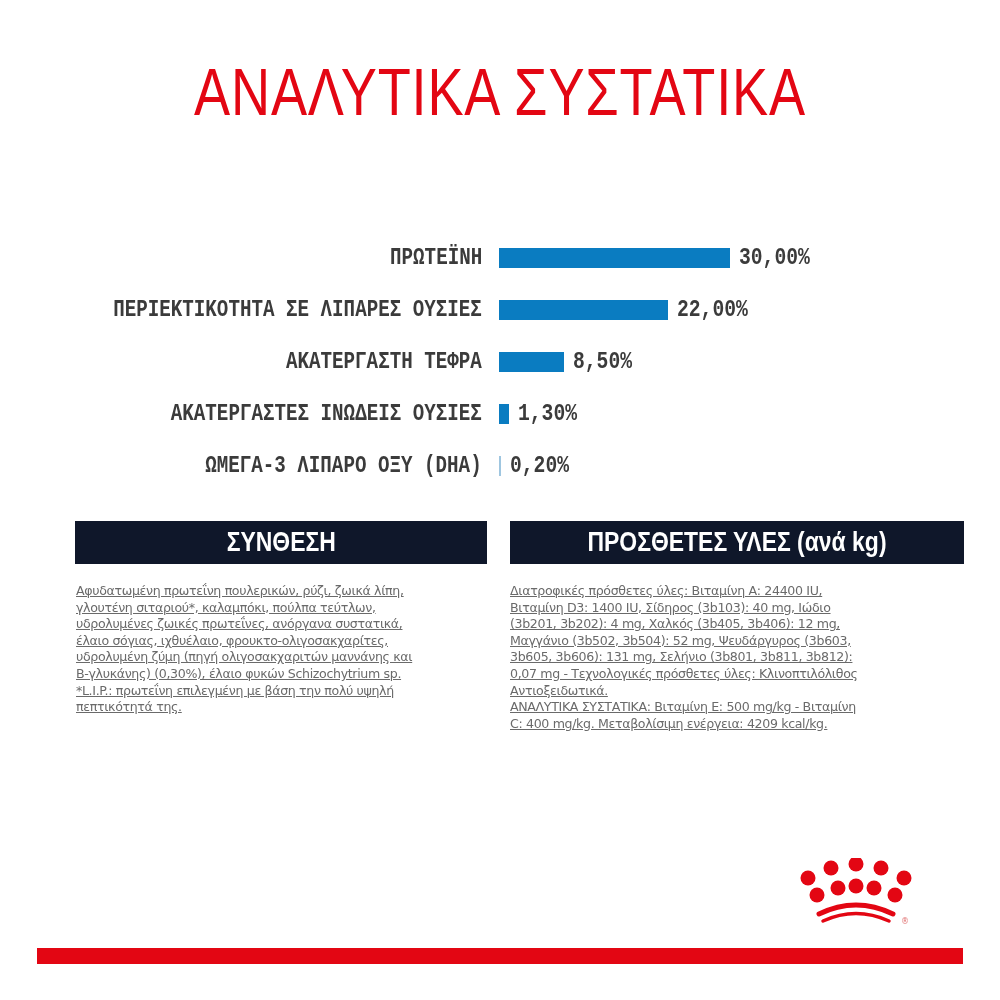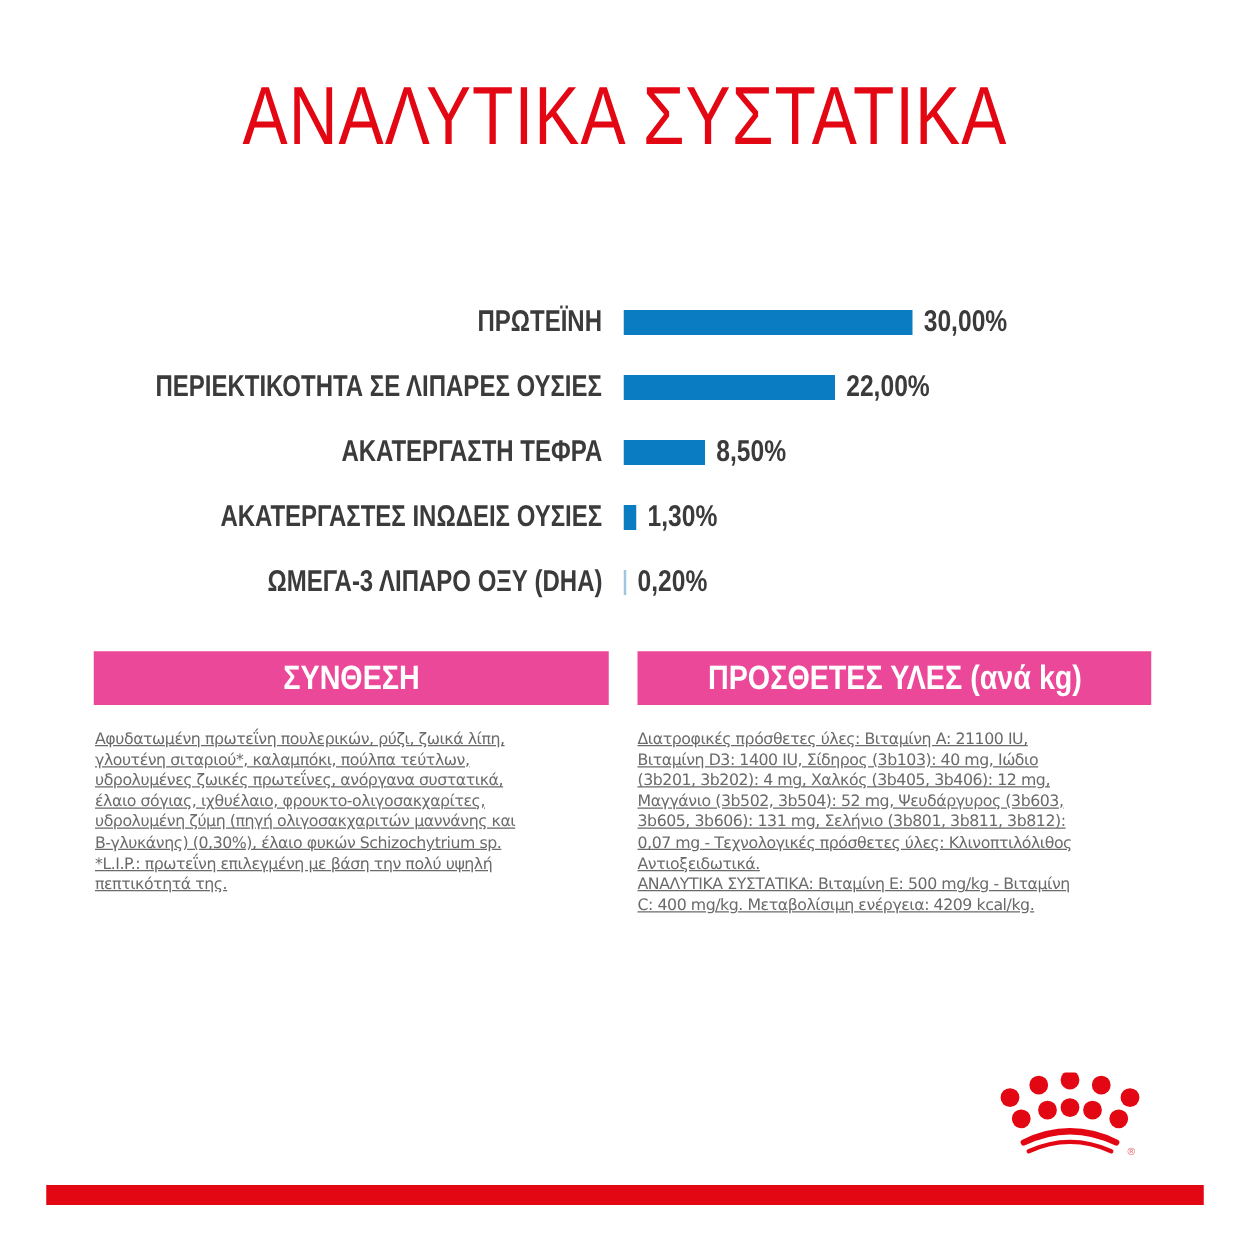--- a/index.html
+++ b/index.html
@@ -9,41 +9,41 @@
     .title {
       position: absolute; left: 0; top: 52px; width: 1000px;
       text-align: center; color: #e30613;
       font-family: "Liberation Sans", sans-serif;
       font-size: 66px; font-weight: normal; line-height: 80px;
       transform: scaleX(0.82); transform-origin: 50% 50%;
       letter-spacing: 1px;
     }
 
     .chart { position: absolute; left: 0; top: 238px; width: 1000px; }
-    .row { position: absolute; left: 0; width: 1000px; height: 40px; }
+    .row { position: absolute; left: 0; width: 1000px; height: 40px; font-family: Liberation Mono, monospace; }
     .row .label {
       position: absolute; right: 518px; top: 6px;
       color: #3b3b3b; font-size: 24px; font-weight: bold; line-height: 28px;
       white-space: nowrap;
       transform: scaleX(0.8); transform-origin: 100% 50%;
     }
     .row .bar {
       position: absolute; left: 499px; top: 10px; height: 20px;
       background: #0a7cc1;
     }
     .row .value {
       position: absolute; top: 6px;
       color: #3b3b3b; font-size: 24px; font-weight: bold; line-height: 28px;
       white-space: nowrap;
       transform: scaleX(0.82); transform-origin: 0 50%;
     }
 
     .section-head {
       position: absolute; top: 521px; height: 43px;
-      background: #ec4899; color: #ffffff;
+      background: #0f172a; color: #ffffff;
       display: flex; align-items: center; justify-content: center;
     }
     .section-head span {
       font-size: 27px; font-weight: bold; white-space: nowrap;
       transform: scaleX(0.85); display: inline-block;
     }
     .section-body {
       position: absolute; top: 583px;
       color: #6a6a6a; font-size: 12.6px; line-height: 16.6px;
       font-family: "DejaVu Sans", sans-serif;
@@ -98,25 +98,25 @@
   <p>Αφυδατωμένη πρωτεΐνη πουλερικών, ρύζι, ζωικά λίπη,</p>
   <p>γλουτένη σιταριού*, καλαμπόκι, πούλπα τεύτλων,</p>
   <p>υδρολυμένες ζωικές πρωτεΐνες, ανόργανα συστατικά,</p>
   <p>έλαιο σόγιας, ιχθυέλαιο, φρουκτο-ολιγοσακχαρίτες,</p>
   <p>υδρολυμένη ζύμη (πηγή ολιγοσακχαριτών μαννάνης και</p>
   <p>Β-γλυκάνης) (0,30%), έλαιο φυκών Schizochytrium sp.</p>
   <p>*L.I.P.: πρωτεΐνη επιλεγμένη με βάση την πολύ υψηλή</p>
   <p>πεπτικότητά της.</p>
 </div>
 
-<div class="section-head" style="left:510px; width:411px;">
+<div class="section-head" style="left:510px; width:454px;">
   <span>ΠΡΟΣΘΕΤΕΣ ΥΛΕΣ (ανά kg)</span>
 </div>
 <div class="section-body" style="left:510px; width:420px;">
-  <p>Διατροφικές πρόσθετες ύλες: Βιταμίνη Α: 21100 IU,</p>
+  <p>Διατροφικές πρόσθετες ύλες: Βιταμίνη Α: 24400 IU,</p>
   <p>Βιταμίνη D3: 1400 IU, Σίδηρος (3b103): 40 mg, Ιώδιο</p>
   <p>(3b201, 3b202): 4 mg, Χαλκός (3b405, 3b406): 12 mg,</p>
   <p>Μαγγάνιο (3b502, 3b504): 52 mg, Ψευδάργυρος (3b603,</p>
   <p>3b605, 3b606): 131 mg, Σελήνιο (3b801, 3b811, 3b812):</p>
   <p>0,07 mg - Τεχνολογικές πρόσθετες ύλες: Κλινοπτιλόλιθος</p>
   <p>Αντιοξειδωτικά.</p>
   <p>ΑΝΑΛΥΤΙΚΑ ΣΥΣΤΑΤΙΚΑ: Βιταμίνη Ε: 500 mg/kg - Βιταμίνη</p>
   <p>C: 400 mg/kg. Μεταβολίσιμη ενέργεια: 4209 kcal/kg.</p>
 </div>
 

